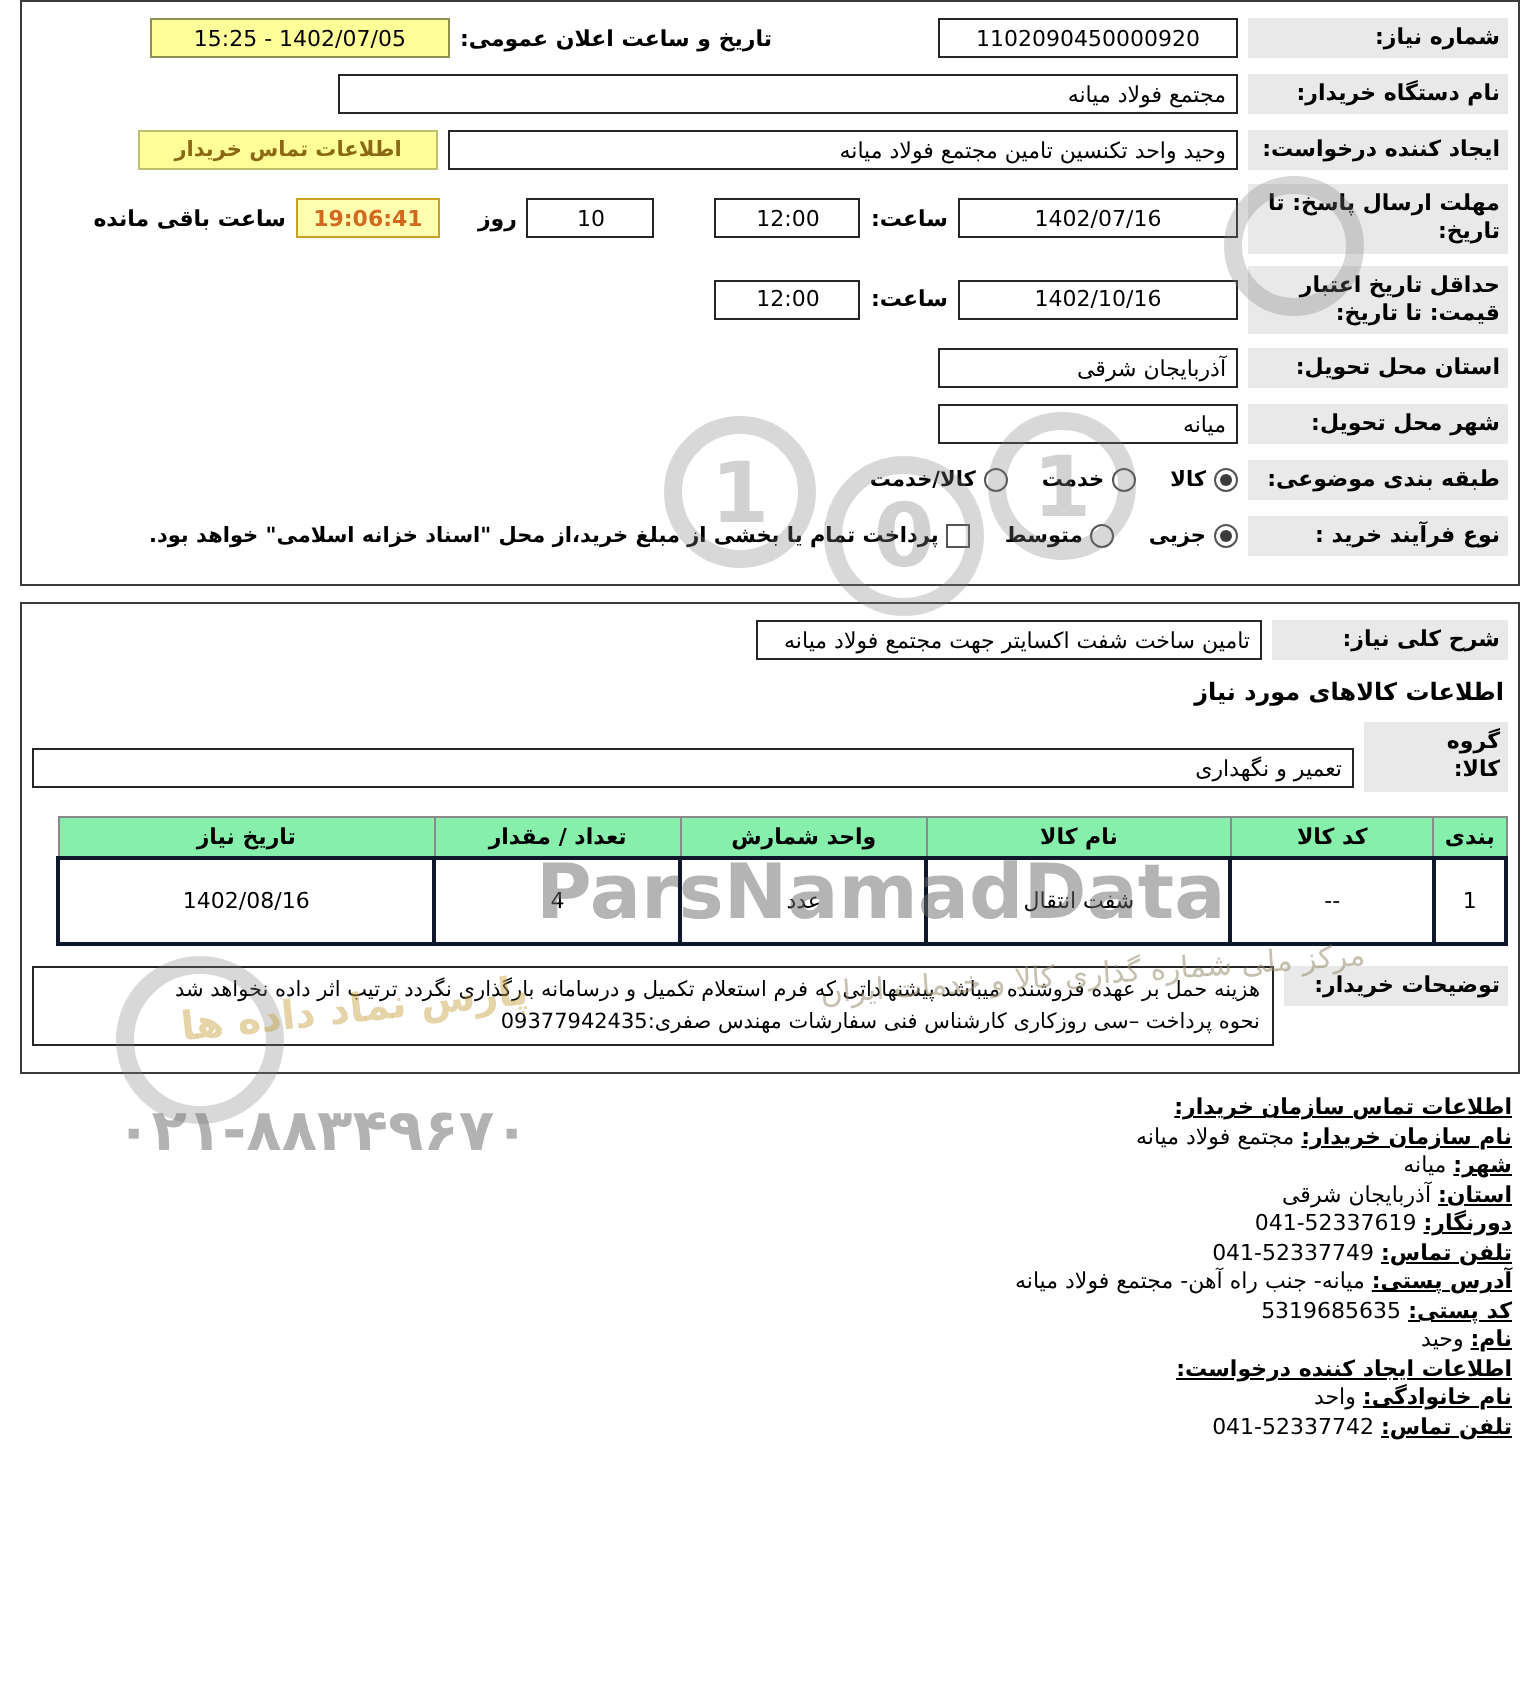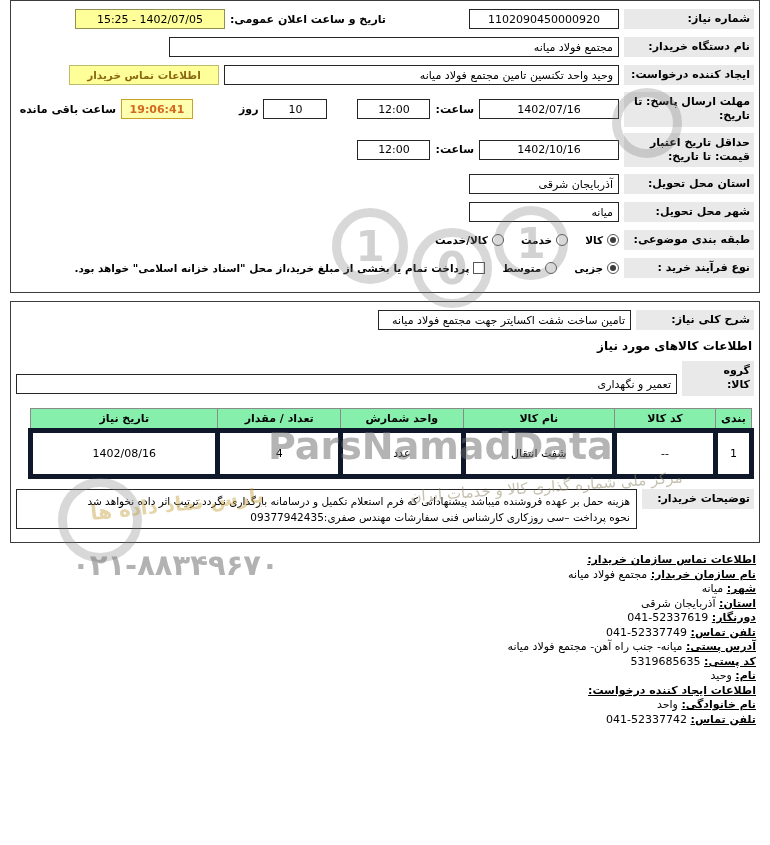--- a/index.html
+++ b/index.html
@@ -48,21 +48,21 @@
 
   .yellow { background: #ffff99; border: 1px solid #8f8f4f; }
   .linkbox {
     background: #ffff99; border: 1px solid #bdbd6e; color: #8b6914;
     font-weight: bold; font-size: 10.5px; cursor: pointer;
   }
   .timer {
     background: #ffffb0; border: 1px solid #c9a227; color: #d2691e;
     font-weight: bold; flex: 0 0 72px;
   }
-  .gap80 { margin-right: 78px; } .gap25 { margin-right: 25px; } .gap35 { margin-right: 41px; }
+  .gap80 { margin-right: 78px; } .gap25 { margin-right: 25px; } .gap35 { margin-right: 14px; }
 
   
   .rgroup { display: inline-flex; align-items: center; gap: 4px; margin-left: 12px; cursor: pointer; }
   .radio {
     width: 12px; height: 12px; border: 1px solid #555; border-radius: 50%;
     background: #fff; position: relative; flex: 0 0 12px;
   }
   .radio.sel::after {
     content: ""; position: absolute; inset: 2px; border-radius: 50%; background: #3c3c3c;
   }
@@ -70,21 +70,21 @@
   .optl { font-weight: bold; font-size: 10.5px; }
 
   
   .sec-head { font-weight: bold; font-size: 12px; margin: 8px 4px 8px 0; }
   table.goods { width: calc(100% - 16px); margin: 12px 2px 10px 12px; border-collapse: collapse; }
   table.goods th {
     background: #86efac; border: 1px solid #8a8a8a; font-size: 11px;
     font-weight: bold; padding: 3px 2px; text-align: center;
   }
   table.goods td {
-    background: #fff; border: 5px solid #0f172a; font-size: 11px;
+    background: #fff; border: 2px solid #0f172a; font-size: 11px;
     padding: 14px 2px; text-align: center;
   }
   .notes {
     border: 1px solid #262626; background: #fff; flex: 1 1 auto;
     font-size: 10.5px; padding: 3px 6px; line-height: 1.55; text-align: right;
   }
 
   
   .contact { margin: 10px 14px 0 14px; font-size: 11px; line-height: 14px; }
   .cline { margin-bottom: 0.5px; }
@@ -101,21 +101,21 @@
   }
   .wm-brand {
     position: absolute; left: 268px; top: 424px; font-size: 38px; font-weight: bold;
     color: rgba(105,105,105,0.50); direction: ltr; letter-spacing: 0;
   }
   .wm-note {
     position: absolute; left: 410px; top: 478px; font-size: 15px;
     color: rgba(150,140,110,0.55); transform: rotate(-4deg);
   }
   .wm-phone {
-    position: absolute; left: 72px; top: 548px; font-size: 29px; font-weight: bold;
+    position: absolute; left: 58px; top: 548px; font-size: 29px; font-weight: bold;
     color: rgba(115,115,115,0.55);
   }
   .wm-gold {
     position: absolute; left: 90px; top: 492px; font-size: 20px; font-weight: bold;
     color: rgba(196,160,60,0.45); transform: rotate(-6deg);
   }
 </style>
 </head>
 <body>
 

